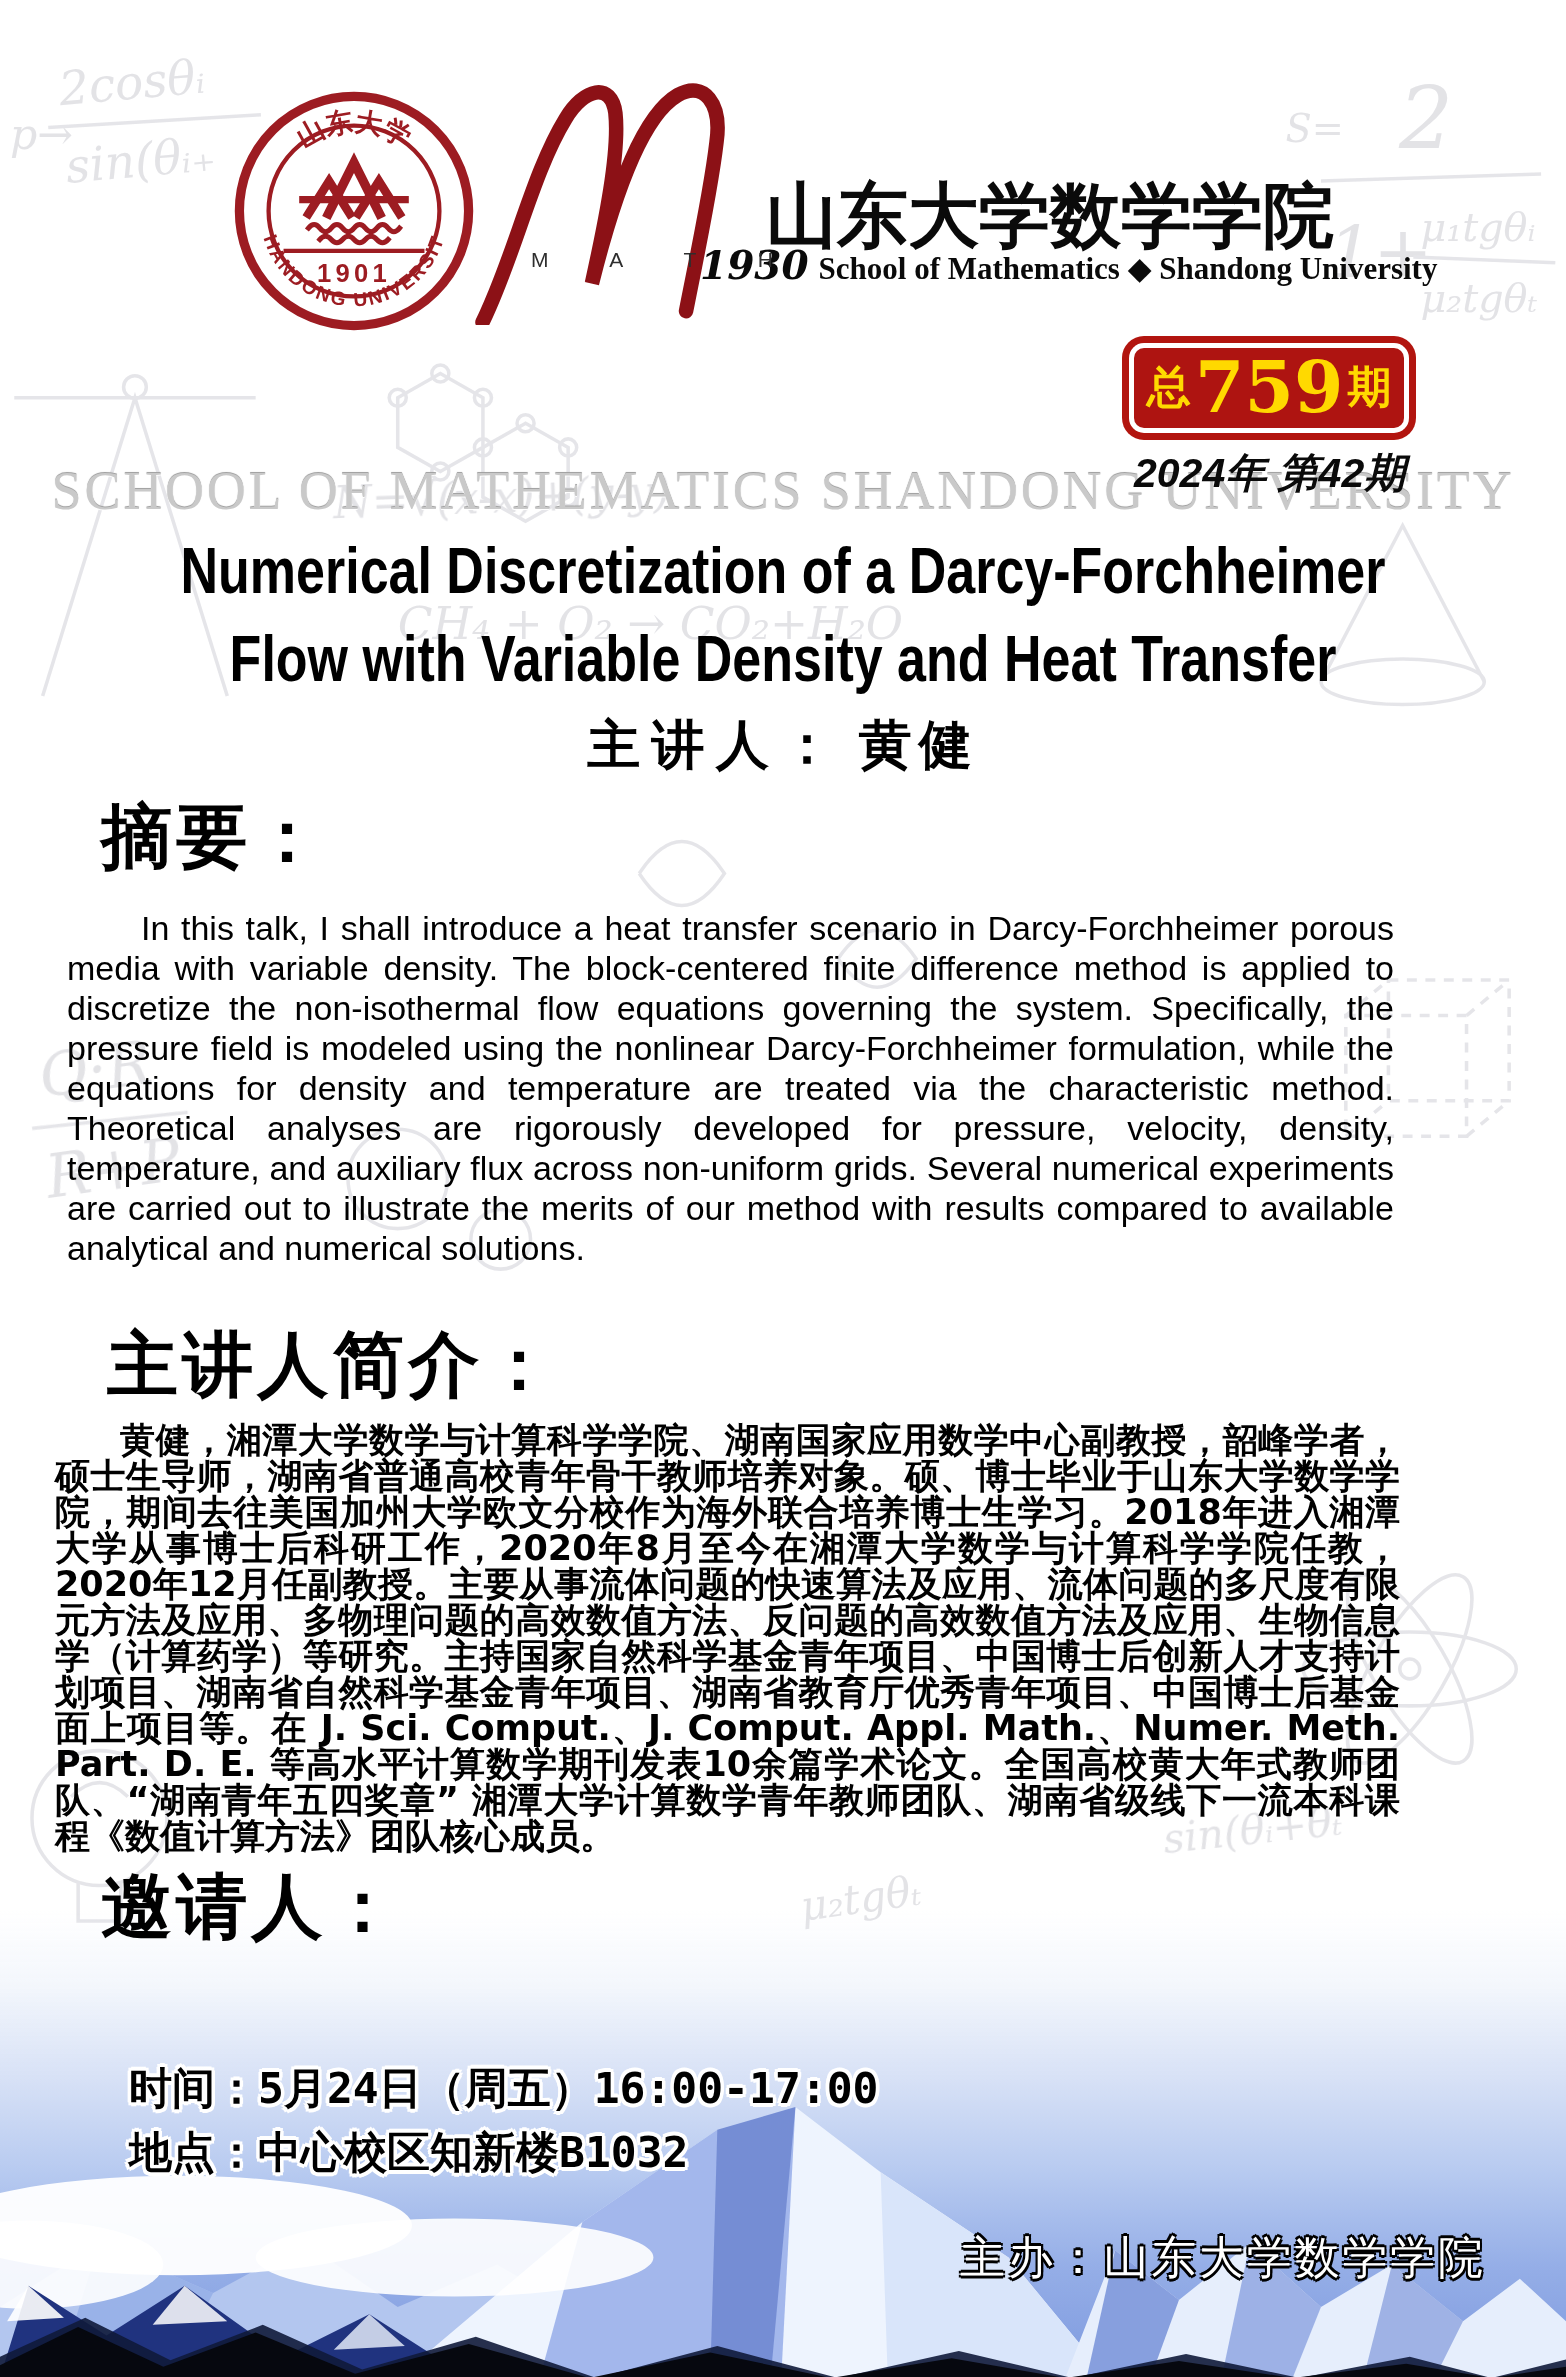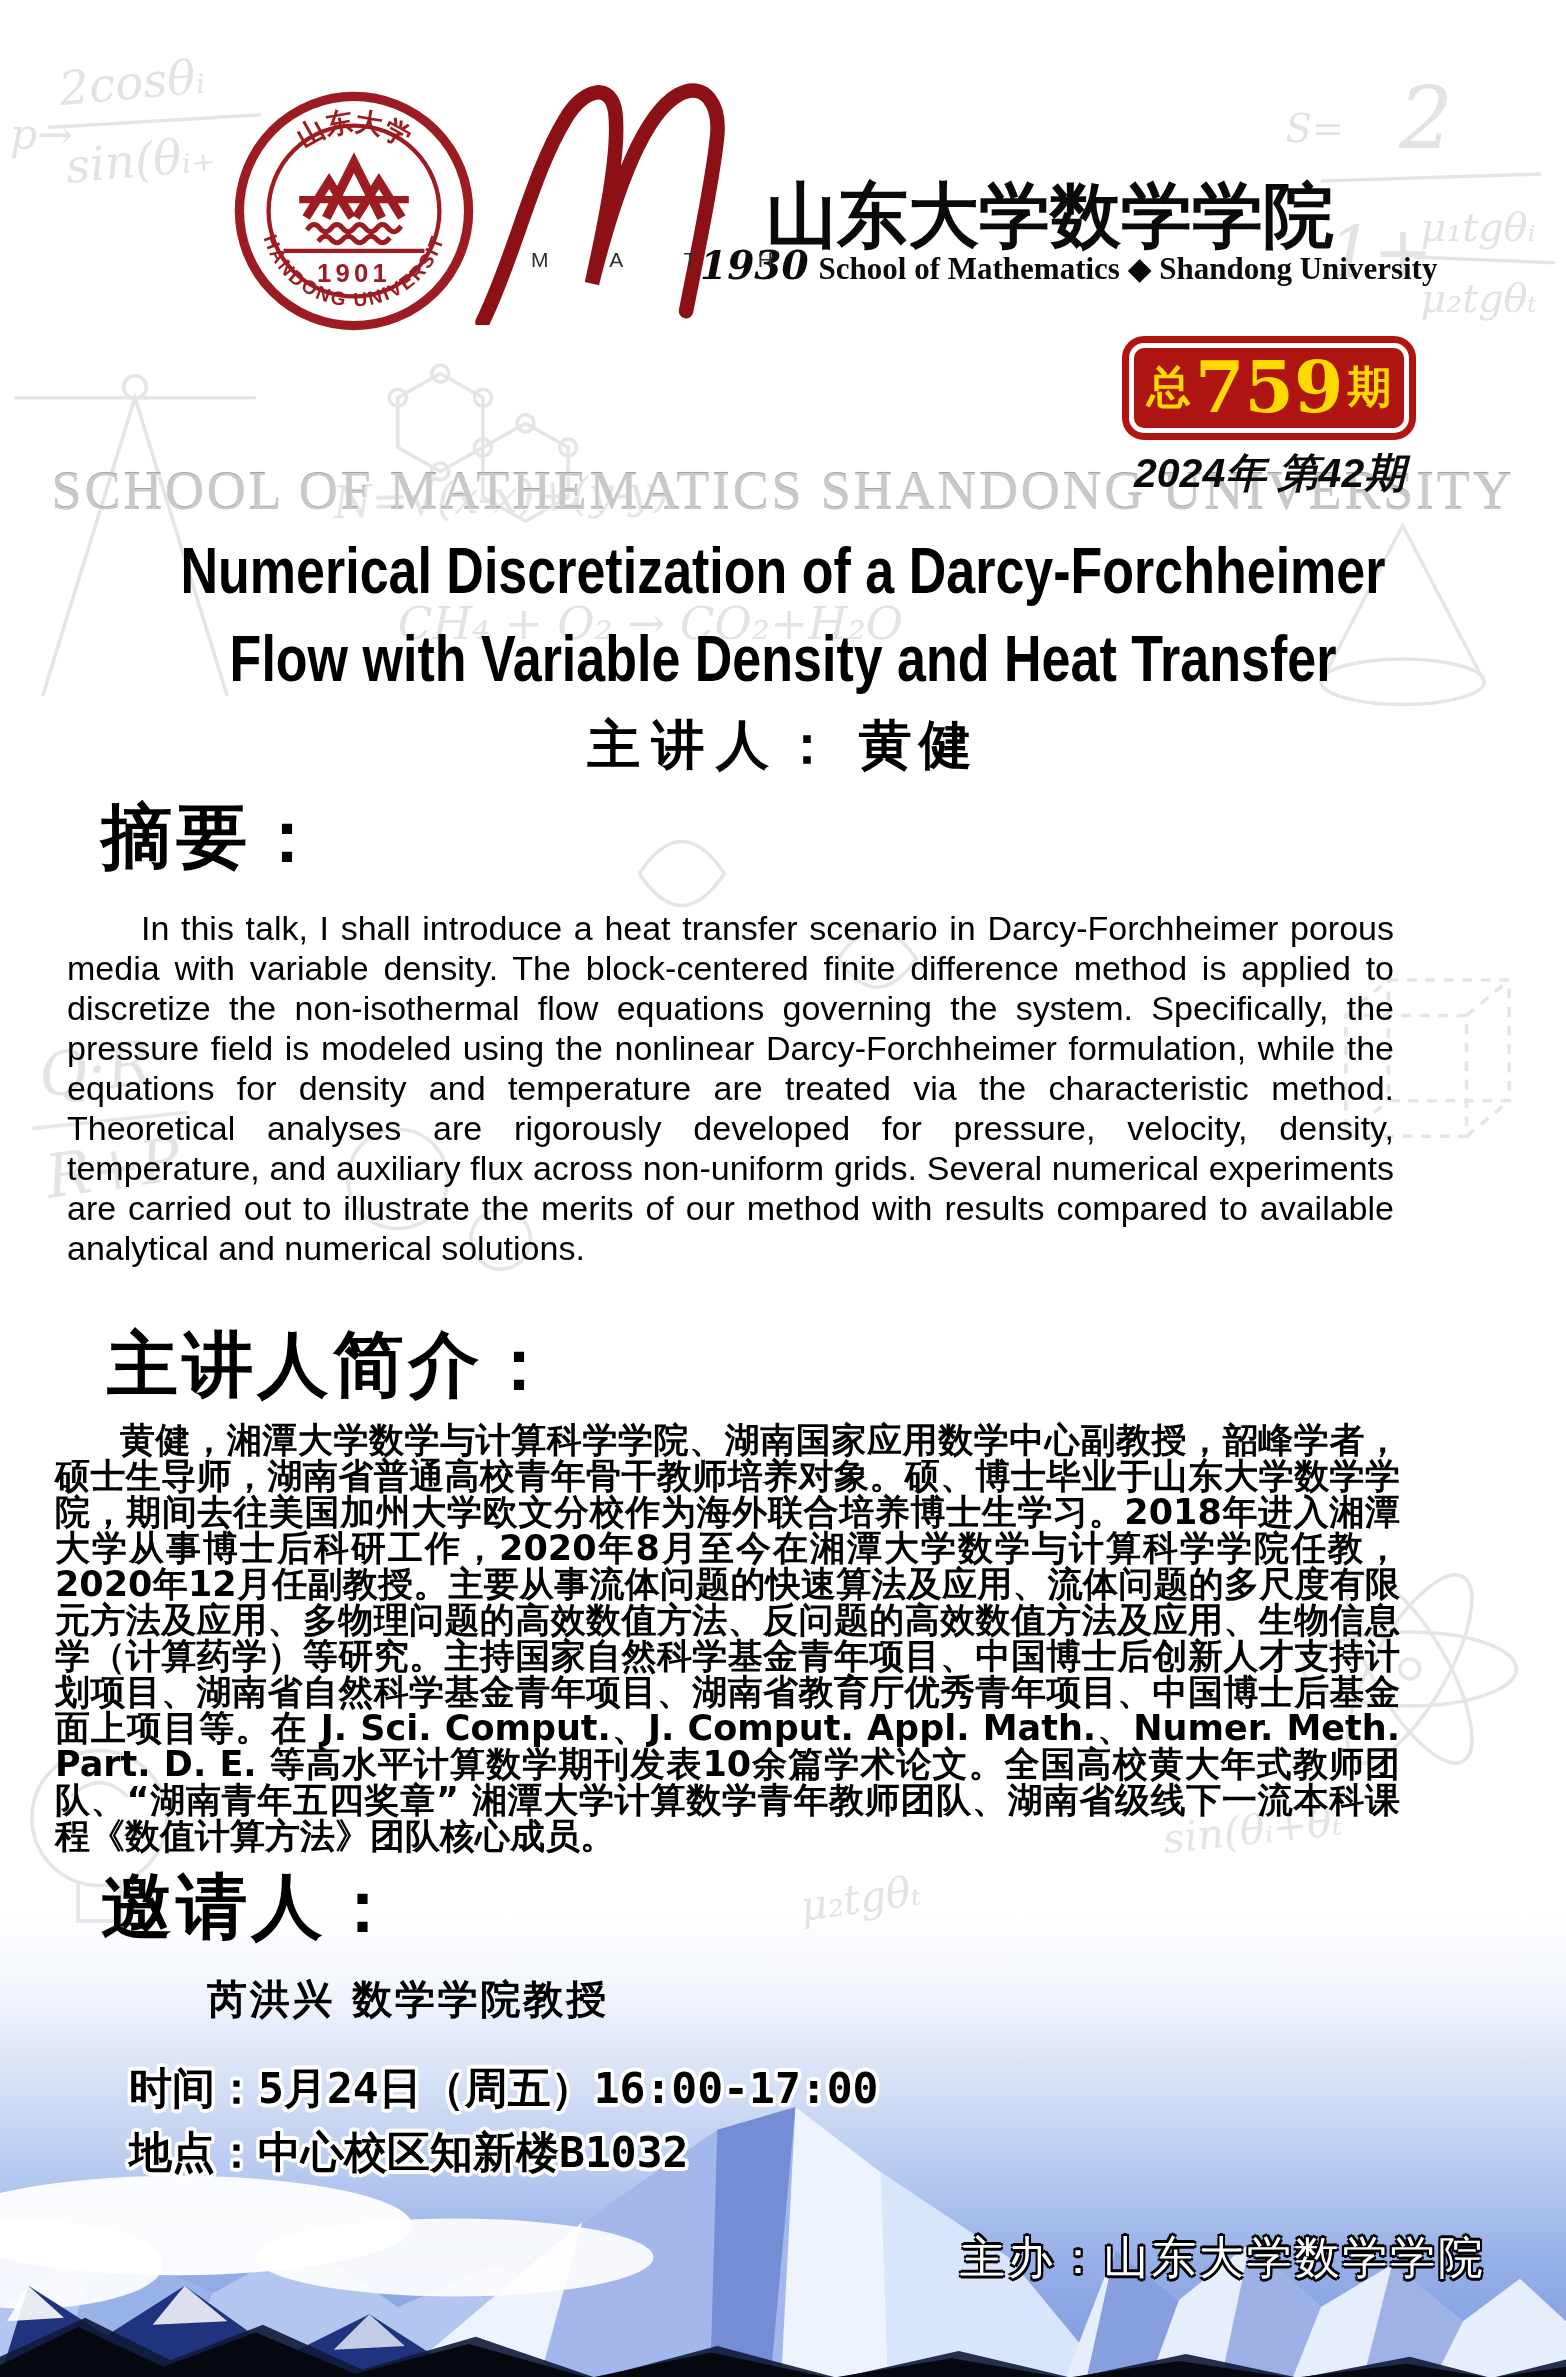--- a/index.html
+++ b/index.html
@@ -211,21 +211,20 @@
     <span class="lbl">主讲人：</span><span class="name">黄健</span>
   </div>
 
   <div class="brush" id="h-abstract">摘要：</div>
   <div class="abstract-body">In this talk, I shall introduce a heat transfer scenario in Darcy-Forchheimer porous media with variable density. The block-centered finite difference method is applied to discretize the non-isothermal flow equations governing the system. Specifically, the pressure field is modeled using the nonlinear Darcy-Forchheimer formulation, while the equations for density and temperature are treated via the characteristic method. Theoretical analyses are rigorously developed for pressure, velocity, density, temperature, and auxiliary flux across non-uniform grids. Several numerical experiments are carried out to illustrate the merits of our method with results compared to available analytical and numerical solutions.</div>
 
   <div class="brush" id="h-bio">主讲人简介：</div>
   <div class="bio-body">黄健，湘潭大学数学与计算科学学院、湖南国家应用数学中心副教授，韶峰学者，硕士生导师，湖南省普通高校青年骨干教师培养对象。硕、博士毕业于山东大学数学学院，期间去往美国加州大学欧文分校作为海外联合培养博士生学习。2018年进入湘潭大学从事博士后科研工作，2020年8月至今在湘潭大学数学与计算科学学院任教，2020年12月任副教授。主要从事流体问题的快速算法及应用、流体问题的多尺度有限元方法及应用、多物理问题的高效数值方法、反问题的高效数值方法及应用、生物信息学（计算药学）等研究。主持国家自然科学基金青年项目、中国博士后创新人才支持计划项目、湖南省自然科学基金青年项目、湖南省教育厅优秀青年项目、中国博士后基金面上项目等。在 J. Sci. Comput.、J. Comput. Appl. Math.、Numer. Meth. Part. D. E. 等高水平计算数学期刊发表10余篇学术论文。全国高校黄大年式教师团队、“湖南青年五四奖章” 湘潭大学计算数学青年教师团队、湖南省级线下一流本科课程《数值计算方法》团队核心成员。</div>
 
   <div class="brush" id="h-invite">邀请人：</div>
-  <div class="invite-person">芮洪兴  数学学院教授</div>
 
   <div class="photo">
     <svg viewBox="0 0 2205 430" preserveAspectRatio="none">
 
       <polygon points="0,330 140,240 300,310 430,240 560,330 700,270 820,340 820,430 0,430" fill="#b3c6ef"></polygon>
       <polygon points="140,240 300,310 240,430 80,430" fill="#8fa9e6" opacity="0.7"></polygon>
 
       <polygon points="560,430 820,210 1010,80 1120,48 1240,140 1420,260 1560,430" fill="#eef4fe"></polygon>
       <polygon points="820,210 1010,80 1120,48 1100,430 760,430" fill="#8aa3e6" opacity="0.75"></polygon>
       <polygon points="1010,80 1120,48 1085,430 1000,430" fill="#5672c4" opacity="0.6"></polygon>

